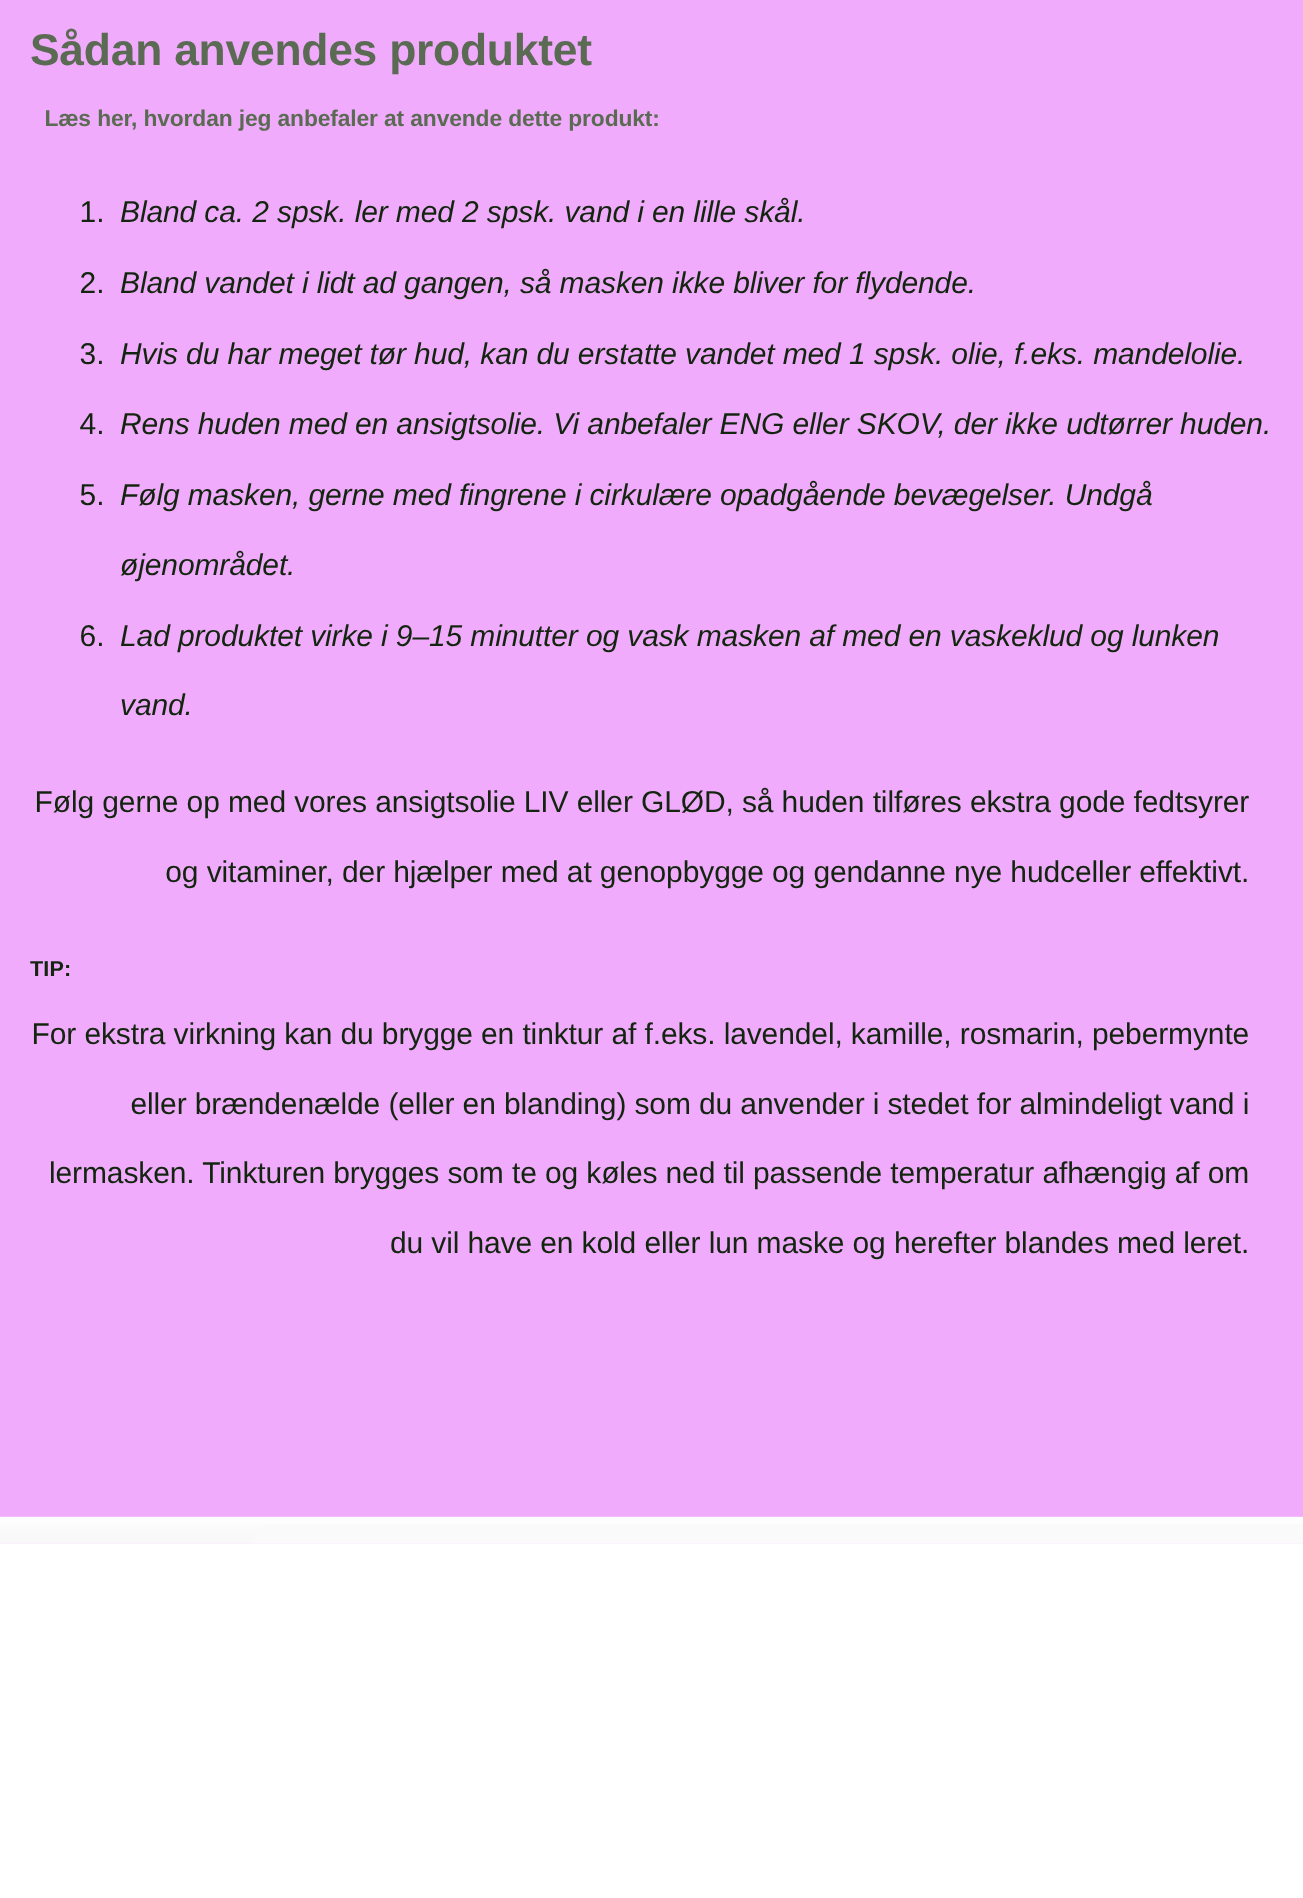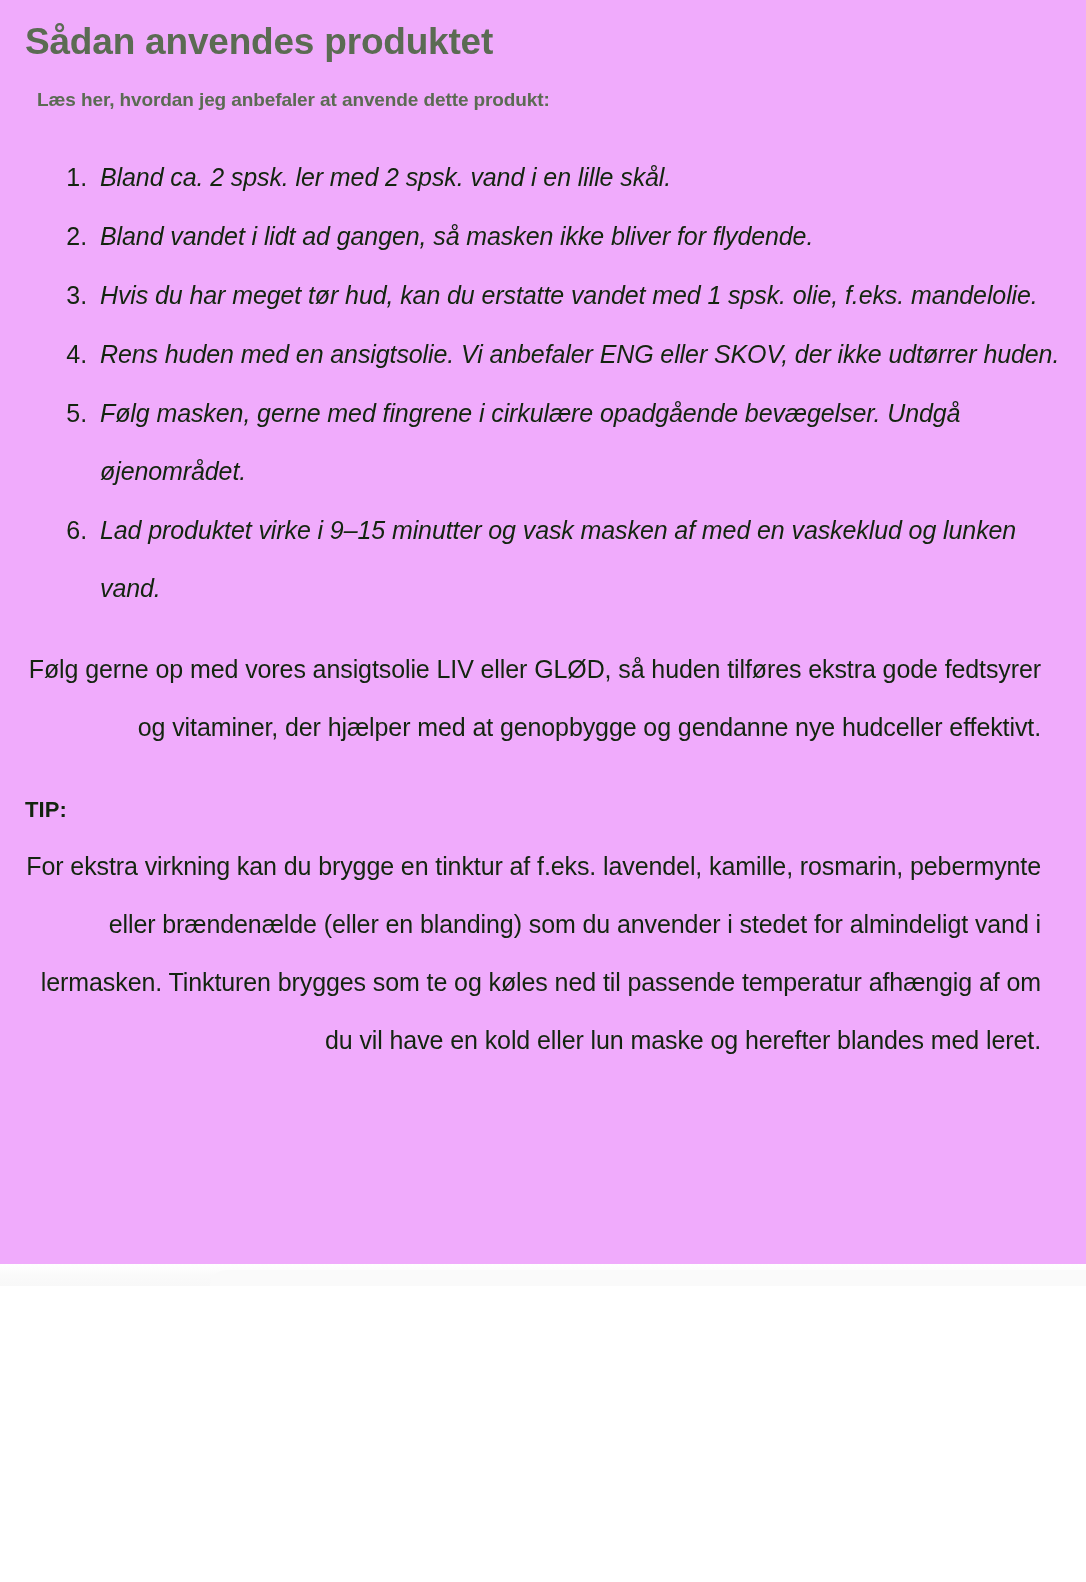--- a/index.html
+++ b/index.html
@@ -89,21 +89,21 @@
     letter-spacing: -0.1px;
     text-align: right;
   }
   .para.first-para { padding-top: 22px; }
   .para.second-para { padding-top: 17px; }
   .para.tip-para { padding-top: 14px; }
 
   .tip-label {
     margin: 0;
     padding: 41px 25px 0 25px;
-    font-size: 22px;
+    font-size: 18px;
     line-height: 1.2;
     font-weight: 700;
     color: #13250f;
     letter-spacing: 0.1px;
   }
 
   
   .bottom-band {
     position: absolute;
     left: 0;

